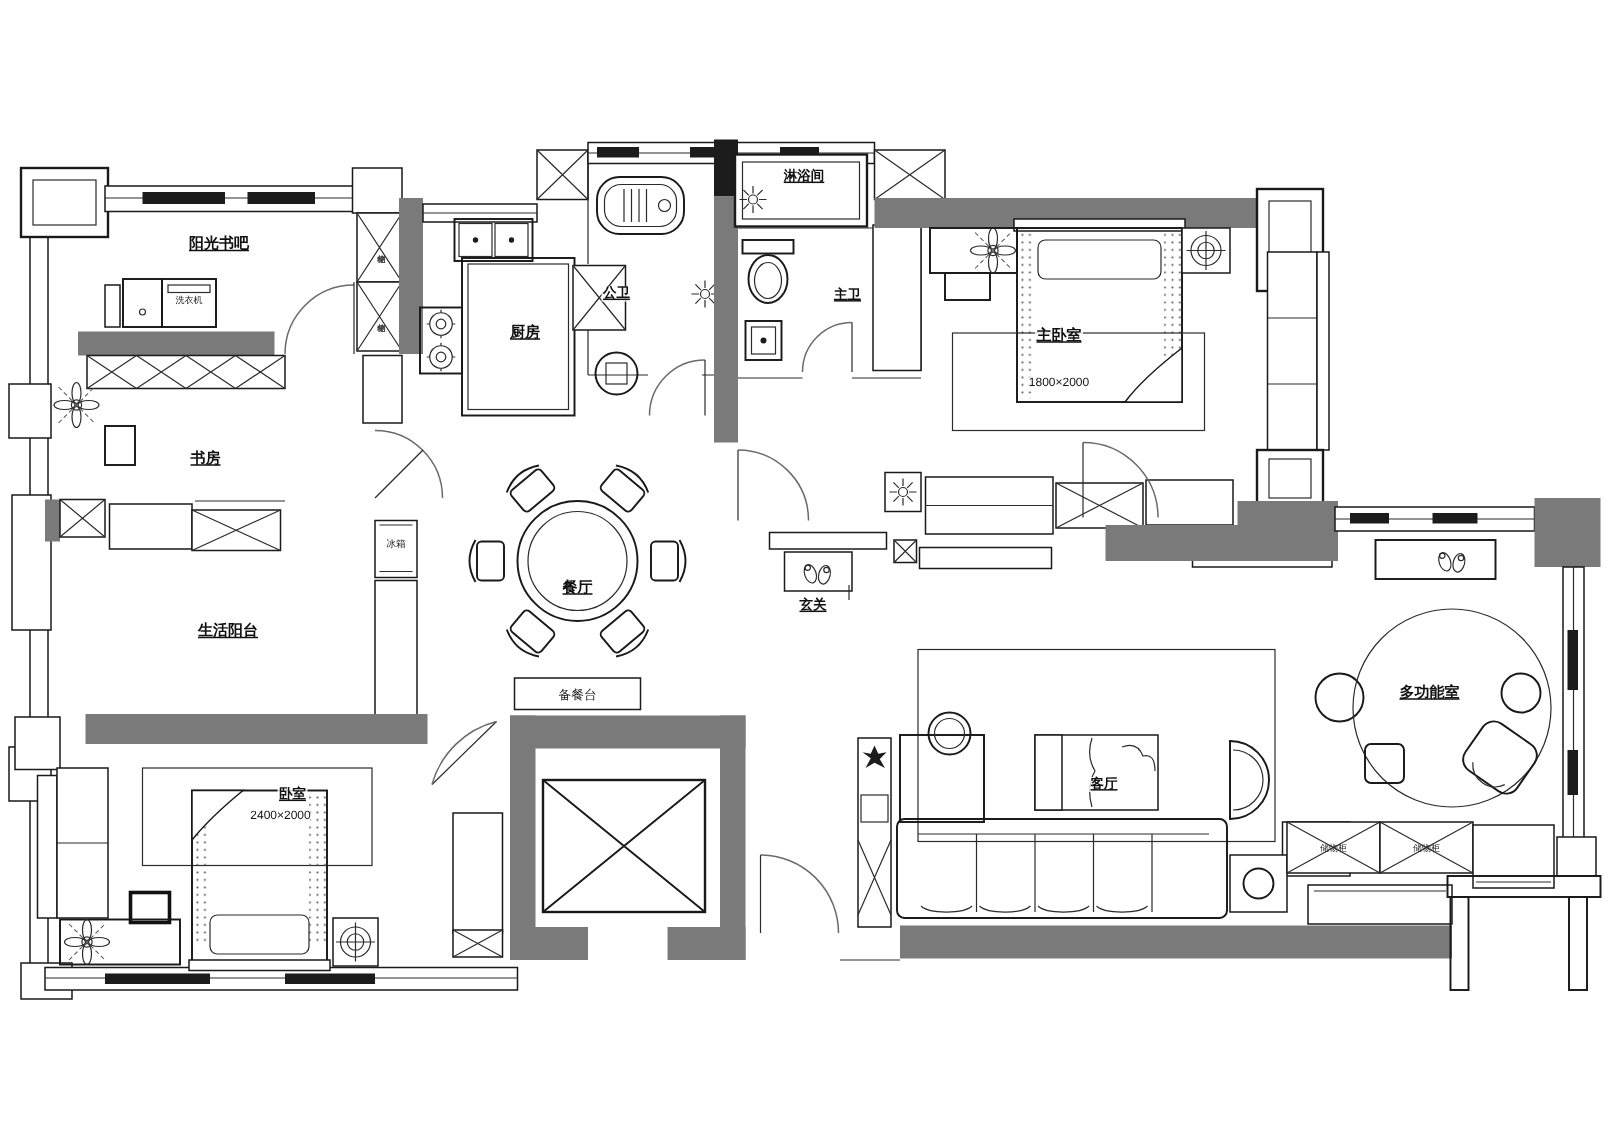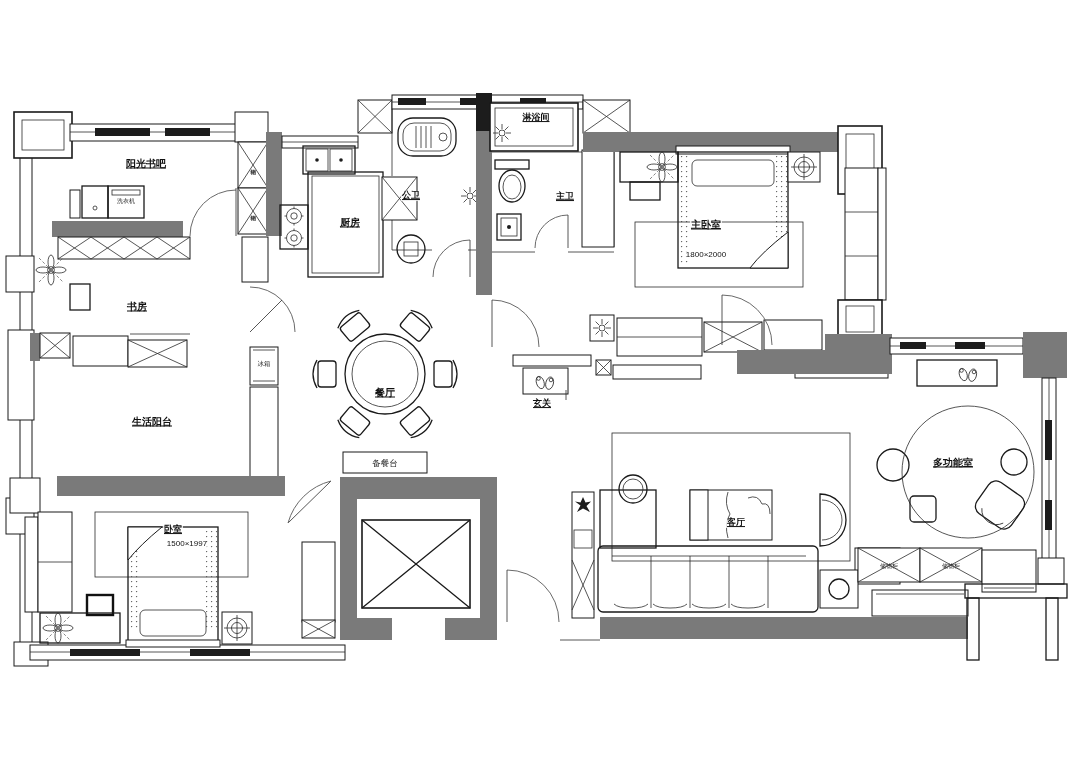--- a/index.html
+++ b/index.html
@@ -406,21 +406,21 @@
 <div class="lbl s9" style="left:411px;top:196px">公卫</div>
 <div class="lbl s9" style="left:536px;top:118px">淋浴间</div>
 <div class="lbl s9" style="left:565px;top:197px">主卫</div>
 <div class="lbl s10" style="left:706px;top:224px">主卧室</div>
 <div class="dim" style="left:706px;top:255px">1800×2000</div>
 <div class="lbl s10" style="left:385px;top:392px">餐厅</div>
 <div class="lbl s9" style="left:542px;top:404px">玄关</div>
 <div class="tiny" style="font-size:8.5px;left:385px;top:463px">备餐台</div>
 <div class="lbl s9" style="left:736px;top:523px">客厅</div>
 <div class="lbl s10" style="left:953px;top:462px">多功能室</div>
-<div class="lbl s9" style="left:173px;top:530px">卧室</div>
-<div class="dim" style="left:187px;top:544px">1500×1997</div>
+<div class="lbl s9" style="left:195px;top:530px">卧室</div>
+<div class="dim" style="left:187px;top:544px">2400×2000</div>
 <div class="tiny" style="left:264px;top:364px">冰箱</div>
 <div class="tiny" style="font-size:6px;left:126px;top:201px">洗衣机</div>
 <div class="tiny" style="font-size:6px;left:889px;top:566px">储物柜</div>
 <div class="tiny" style="font-size:6px;left:951px;top:566px">储物柜</div>
 <div class="tiny vert" style="left:253px;top:165px">储物柜</div>
 <div class="tiny vert" style="left:253px;top:211px">储物柜</div>
 </div>
 
 </body></html>

